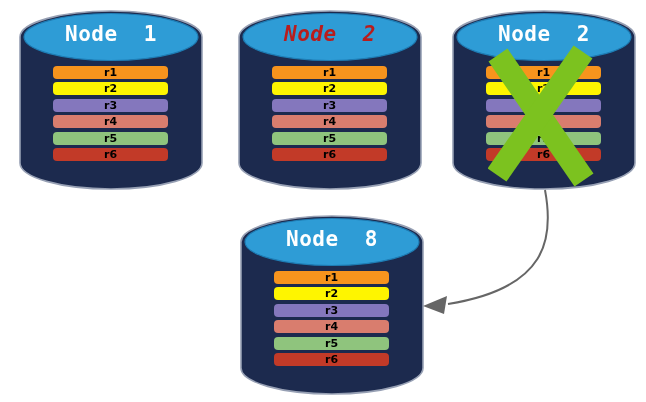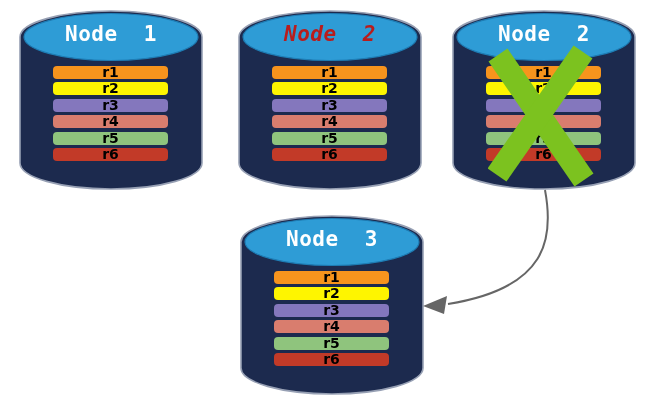--- a/index.html
+++ b/index.html
@@ -12,21 +12,21 @@
     text-align:center;font-family:"DejaVu Sans Mono",monospace;font-weight:bold;
     font-size:21px;white-space:pre;letter-spacing:0.5px;
   }
   .rows{
     position:absolute;left:34px;top:56px;width:115px;
     display:flex;flex-direction:column;gap:3.4px;
   }
   .row{
     height:13px;border-radius:4px;text-align:center;
     font-family:"DejaVu Sans",sans-serif;font-weight:bold;
-    font-size:14px;line-height:13px;
+    font-size:11px;line-height:13px;
   }
   .overlay{position:absolute;pointer-events:none;}
 </style>
 </head>
 <body>
 
 <div class="canvas">
 
   <div class="node" style="left:19px;top:10px;">
     <svg class="cyl" viewBox="0 0 184 181" preserveAspectRatio="none">
@@ -74,21 +74,21 @@
       <div class="row" style="background-color: rgb(143, 196, 125);">r5</div>
       <div class="row" style="background-color: rgb(194, 58, 40);">r6</div>
     </div>
   </div>
 
   <div class="node" style="left:240px;top:215px;">
     <svg class="cyl" viewBox="0 0 184 181" preserveAspectRatio="none">
       <path d="M 1 27 A 91 26 0 0 1 183 27 L 183 153 A 91 26 0 0 1 1 153 Z" stroke-width="1.6" style="fill: rgb(28, 42, 78); stroke: rgb(151, 160, 180);"></path>
       <ellipse cx="92" cy="27" rx="87" ry="23.5" stroke-width="1.2" style="fill: rgb(46, 156, 214); stroke: rgb(30, 125, 181);"></ellipse>
     </svg>
-    <div class="node-label" style="color: rgb(255, 255, 255);">Node  3</div>
+    <div class="node-label" style="color: rgb(255, 255, 255);">Node  8</div>
     <div class="rows" style="color: rgb(0, 0, 0);">
       <div class="row" style="background-color: rgb(247, 148, 29);">r1</div>
       <div class="row" style="background-color: rgb(254, 245, 0);">r2</div>
       <div class="row" style="background-color: rgb(132, 119, 189);">r3</div>
       <div class="row" style="background-color: rgb(217, 125, 110);">r4</div>
       <div class="row" style="background-color: rgb(143, 196, 125);">r5</div>
       <div class="row" style="background-color: rgb(194, 58, 40);">r6</div>
     </div>
   </div>
 

